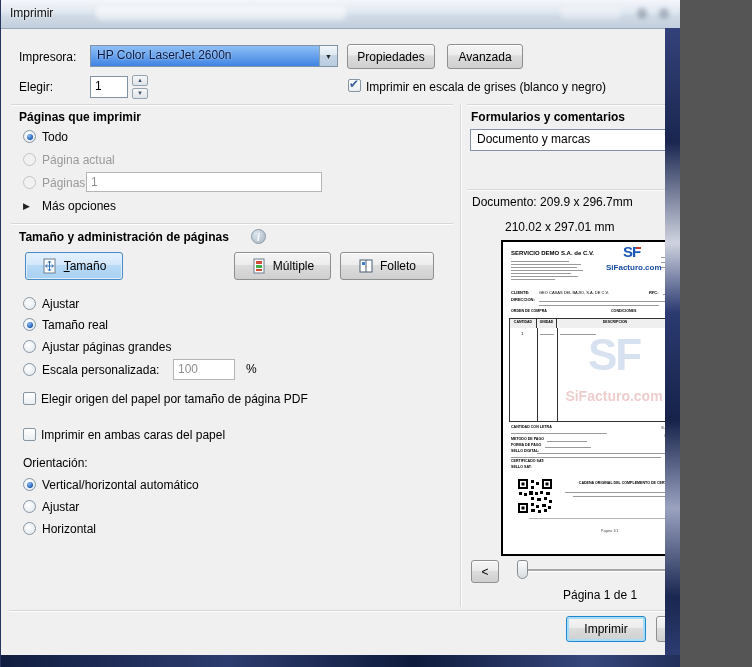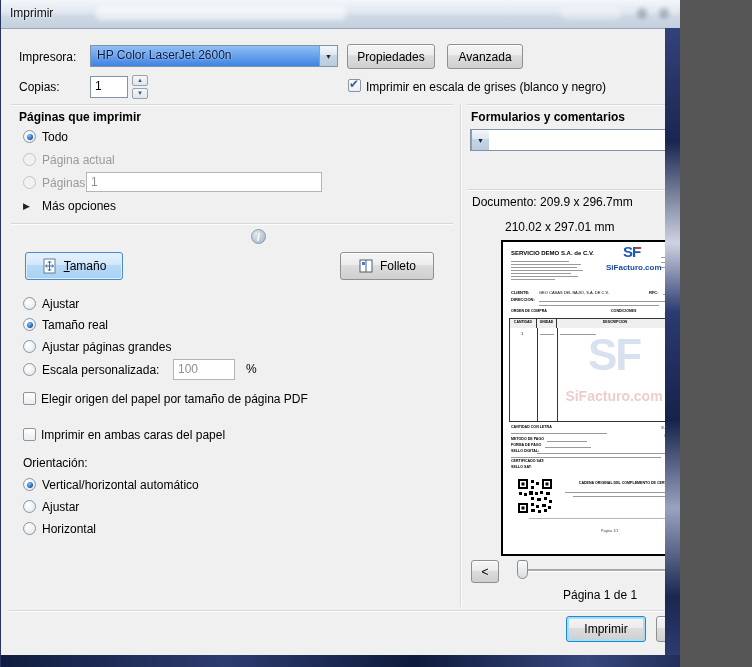--- a/index.html
+++ b/index.html
@@ -107,21 +107,21 @@
   </div>
   <div class="btn" style="left:346px;top:44px;width:88px;height:25px;">
     <span>Propiedades</span>
   </div>
   <div class="btn" style="left:446px;top:44px;width:76px;height:25px;">
     <span>Avanzada</span>
   </div>
   <span class="lbl link" style="left:665px;top:47px;">Ayuda</span>
   <div class="help-circle" style="left:705px;top:45px;">?</div>
 
-  <span class="lbl" style="left:18px;top:80px;">Copias:</span>
+  <span class="lbl" style="left:18px;top:80px;">Elegir:</span>
   <div class="tinput" style="left:89px;top:76px;width:38px;height:22px;">1</div>
   <div class="spin" style="left:131px;top:75px;">▲</div>
   <div class="spin" style="left:131px;top:88px;">▼</div>
   <div class="check on" style="left:347px;top:79px;"></div>
   <span class="lbl" style="left:365px;top:80px;">Imprimir en escala de grises (blanco y negro)</span>
 
   <div class="groove" style="left:10px;top:104px;width:442px;"></div>
   <div class="groove" style="left:466px;top:104px;width:264px;"></div>
   <div class="vgroove" style="left:459px;top:104px;height:503px;"></div>
   <div class="groove" style="left:10px;top:223px;width:442px;"></div>
@@ -132,28 +132,38 @@
   <div class="radio sel" style="left:22px;top:130px;"></div>
   <span class="lbl" style="left:41px;top:130px;">Todo</span>
   <div class="radio dis" style="left:22px;top:153px;"></div>
   <span class="lbl dis" style="left:41px;top:153px;">Página actual</span>
   <div class="radio dis" style="left:22px;top:176px;"></div>
   <span class="lbl dis" style="left:41px;top:176px;">Páginas</span>
   <div class="tinput gray" style="left:85px;top:172px;width:236px;height:20px;">1</div>
   <span class="tri-icon" style="left:22px;top:201px;">▶</span>
   <span class="lbl" style="left:41px;top:199px;">Más opciones</span>
 
+  <span class="lbl hdr" style="left:18px;top:230px;">Tamaño y administración de páginas</span>
   <div class="info-circle" style="left:250px;top:229px;">i</div>
 
   <div class="btn sel" style="left:24px;top:252px;width:98px;height:28px;">
     <svg width="16" height="16" viewBox="0 0 16 16">
       <rect x="2" y="1" width="11" height="14" fill="#fff" stroke="#6b7c8c"></rect>
       <path d="M7.5 3 L7.5 13 M3.5 8 L11.5 8 M7.5 3 l-1.6 1.8 M7.5 3 l1.6 1.8 M7.5 13 l-1.6 -1.8 M7.5 13 l1.6 -1.8 M3.5 8 l1.8 -1.6 M3.5 8 l1.8 1.6 M11.5 8 l-1.8 -1.6 M11.5 8 l-1.8 1.6" stroke="#2a6db5" fill="none" stroke-width="1"></path>
     </svg>
     <span class="u-first">Tamaño</span>
+  </div>
+  <div class="btn" style="left:233px;top:252px;width:97px;height:28px;">
+    <svg width="16" height="16" viewBox="0 0 16 16">
+      <rect x="3" y="1" width="10" height="14" fill="#fff" stroke="#6b7c8c"></rect>
+      <rect x="5" y="3" width="6" height="3" fill="#d04a3a"></rect>
+      <rect x="5" y="7" width="6" height="3" fill="#3fae49"></rect>
+      <rect x="5" y="11" width="6" height="2" fill="#d04a3a"></rect>
+    </svg>
+    <span>Múltiple</span>
   </div>
   <div class="btn" style="left:339px;top:252px;width:94px;height:28px;">
     <svg width="16" height="16" viewBox="0 0 16 16">
       <rect x="2" y="2" width="12" height="12" fill="#fff" stroke="#4a5f74"></rect>
       <line x1="8" y1="2" x2="8" y2="14" stroke="#4a5f74"></line>
       <rect x="4" y="4" width="3" height="3" fill="#3f7fd0"></rect>
     </svg>
     <span>Folleto</span>
   </div>
 
@@ -177,20 +187,21 @@
   <span class="lbl" style="left:22px;top:456px;">Orientación:</span>
   <div class="radio sel" style="left:22px;top:478px;"></div>
   <span class="lbl" style="left:41px;top:478px;">Vertical/horizontal automático</span>
   <div class="radio" style="left:22px;top:500px;"></div>
   <span class="lbl" style="left:41px;top:500px;">Ajustar</span>
   <div class="radio" style="left:22px;top:522px;"></div>
   <span class="lbl" style="left:41px;top:522px;">Horizontal</span>
 
   <span class="lbl hdr" style="left:470px;top:110px;">Formularios y comentarios</span>
   <div class="combo" style="left:469px;top:129px;width:221px;height:22px;">
+    <span class="val">Documento y marcas</span>
     <span class="arrow-box"></span>
   </div>
   <span class="lbl" style="left:471px;top:195px;">Documento: 209.9 x 296.7mm</span>
   <span class="lbl" style="left:504px;top:220px;">210.02 x 297.01 mm</span>
 
   <div class="page">
 
     <span class="inv" style="left:8px;top:8px;font-size:6px;font-weight:bold;">SERVICIO DEMO S.A. de C.V.</span>
     <div class="mline" style="left:8px;top:19px;width:58px;"></div>
     <div class="mline" style="left:8px;top:22px;width:70px;"></div>

